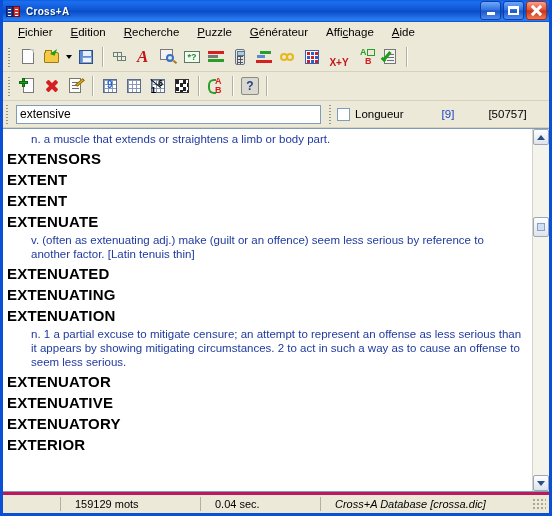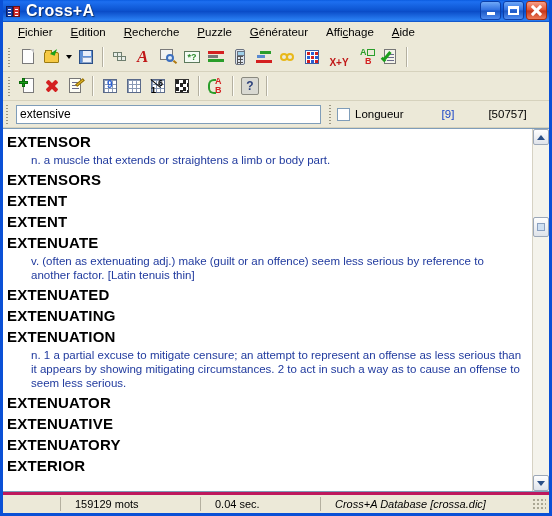--- a/index.html
+++ b/index.html
@@ -23,21 +23,21 @@
     display:flex;align-items:center;padding-left:3px;position:relative;
   }
   .title-icon{
     width:16px;height:15px;flex:0 0 16px;position:relative;margin-right:4px;
   }
   .bk{position:absolute;top:2px;width:7px;height:11px;background:#1a3fa8;border:1px solid #0d1f60;box-sizing:border-box;}
   .bk.l{left:0;}
   .bk.r{left:7px;background:#d03030;border-color:#701010;}
   .bk i{position:absolute;left:1px;top:2px;width:3px;height:1px;background:#fff;box-shadow:0 3px 0 #fff,0 6px 0 #fff;}
   .title-text{
-    color:#fff;font-size:16px;font-weight:bold;
+    color:#fff;font-size:10px;font-weight:bold;
     text-shadow:1px 1px 1px rgba(0,0,0,.55);
     letter-spacing:.3px;
   }
   .winbtns{position:absolute;right:2px;top:1px;display:flex;gap:2px;}
   .wbtn{
     width:21px;height:19px;border-radius:3px;
     border:1px solid #0b3faa;box-sizing:border-box;
     display:flex;align-items:center;justify-content:center;
     position:relative;
   }
@@ -463,21 +463,20 @@
       <div class="lbl">Longueur</div>
       <div class="num-blue">[9]</div>
       <div class="num-blk">[50757]</div>
     </div>
   </div>
 
   <div class="content">
     <div class="listarea">
 
       <div>
-        <div class="word">EXTENSOR</div>
         <div class="defn">n. a muscle that extends or straightens a limb or body part.</div>
       </div>
       <div>
         <div class="word">EXTENSORS</div>
       </div>
       <div>
         <div class="word">EXTENT</div>
       </div>
       <div>
         <div class="word">EXTENT</div>

